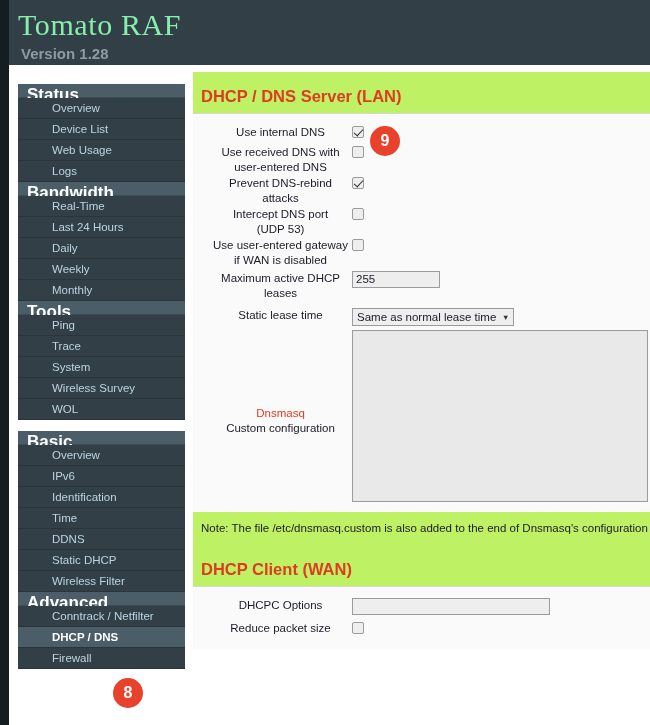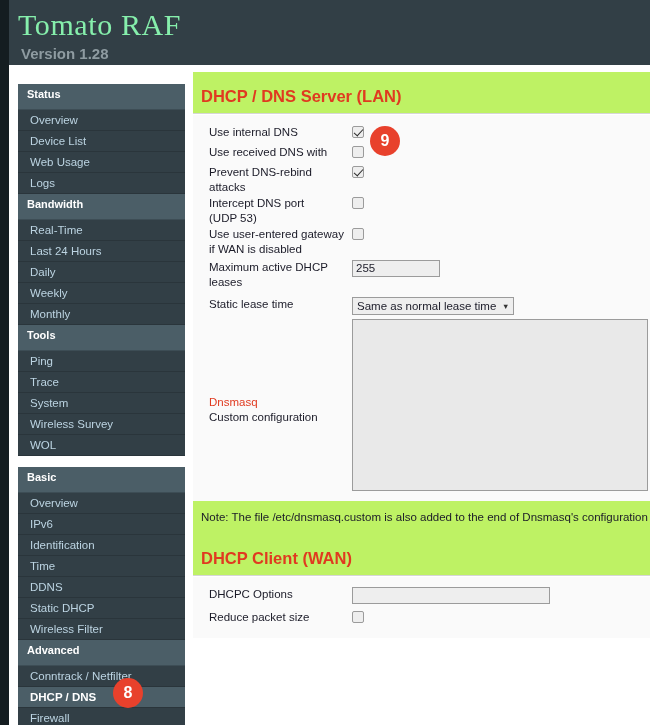--- a/index.html
+++ b/index.html
@@ -55,35 +55,35 @@
 
   
   .sidebar {
     position: absolute;
     left: 18px; top: 84px;
     width: 167px;
     background: #323f46;
     overflow: hidden;
   }
   .nav-section {
-    height: 26px;
+    height: 14px;
     line-height: 21px;
     padding-left: 9px;
-    font-size: 11px;
+    font-size: 17px;
     font-weight: bold;
     color: #ffffff;
     background: #4b5e67;
     border-bottom: 1px solid #3d4d55;
     white-space: nowrap;
   }
   .nav-item {
     position: relative;
     height: 21px;
     line-height: 21px;
-    padding-left: 12px;
+    padding-left: 34px;
     font-size: 11.5px;
     color: #bcd4e2;
     background: #323f46;
     border-bottom: 1px solid #2a353b;
     white-space: nowrap;
   }
   .nav-item.active {
     background: #4b5e67;
     color: #ffffff;
     font-weight: bold;
@@ -120,20 +120,21 @@
     padding: 0 0 0 16px;
     min-height: 15px;
   }
   .row-label {
     width: 143px;
     flex: 0 0 143px;
     font-size: 11.5px;
     color: #1b1b28;
     line-height: 14.5px;
     padding-top: 2px;
+    text-align: center;
   }
   .row-label .sub {
     display: block;
   }
   .row-label.dnsmasq .dq {
     color: #e03a20;
     display: block;
   }
   .row-ctl {
     flex: 1 1 auto;
@@ -287,20 +288,21 @@
       <div class="row">
         <div class="row-label">Use internal DNS</div>
         <div class="row-ctl">
           <span class="cb checked"></span>
         </div>
       </div>
 
       <div class="row">
         <div class="row-label">
           <span class="sub">Use received DNS with</span>
+          <span class="sub">user-entered DNS</span>
         </div>
         <div class="row-ctl">
           <span class="cb"></span>
         </div>
       </div>
 
       <div class="row">
         <div class="row-label">
           <span class="sub">Prevent DNS-rebind</span>
           <span class="sub">attacks</span>

